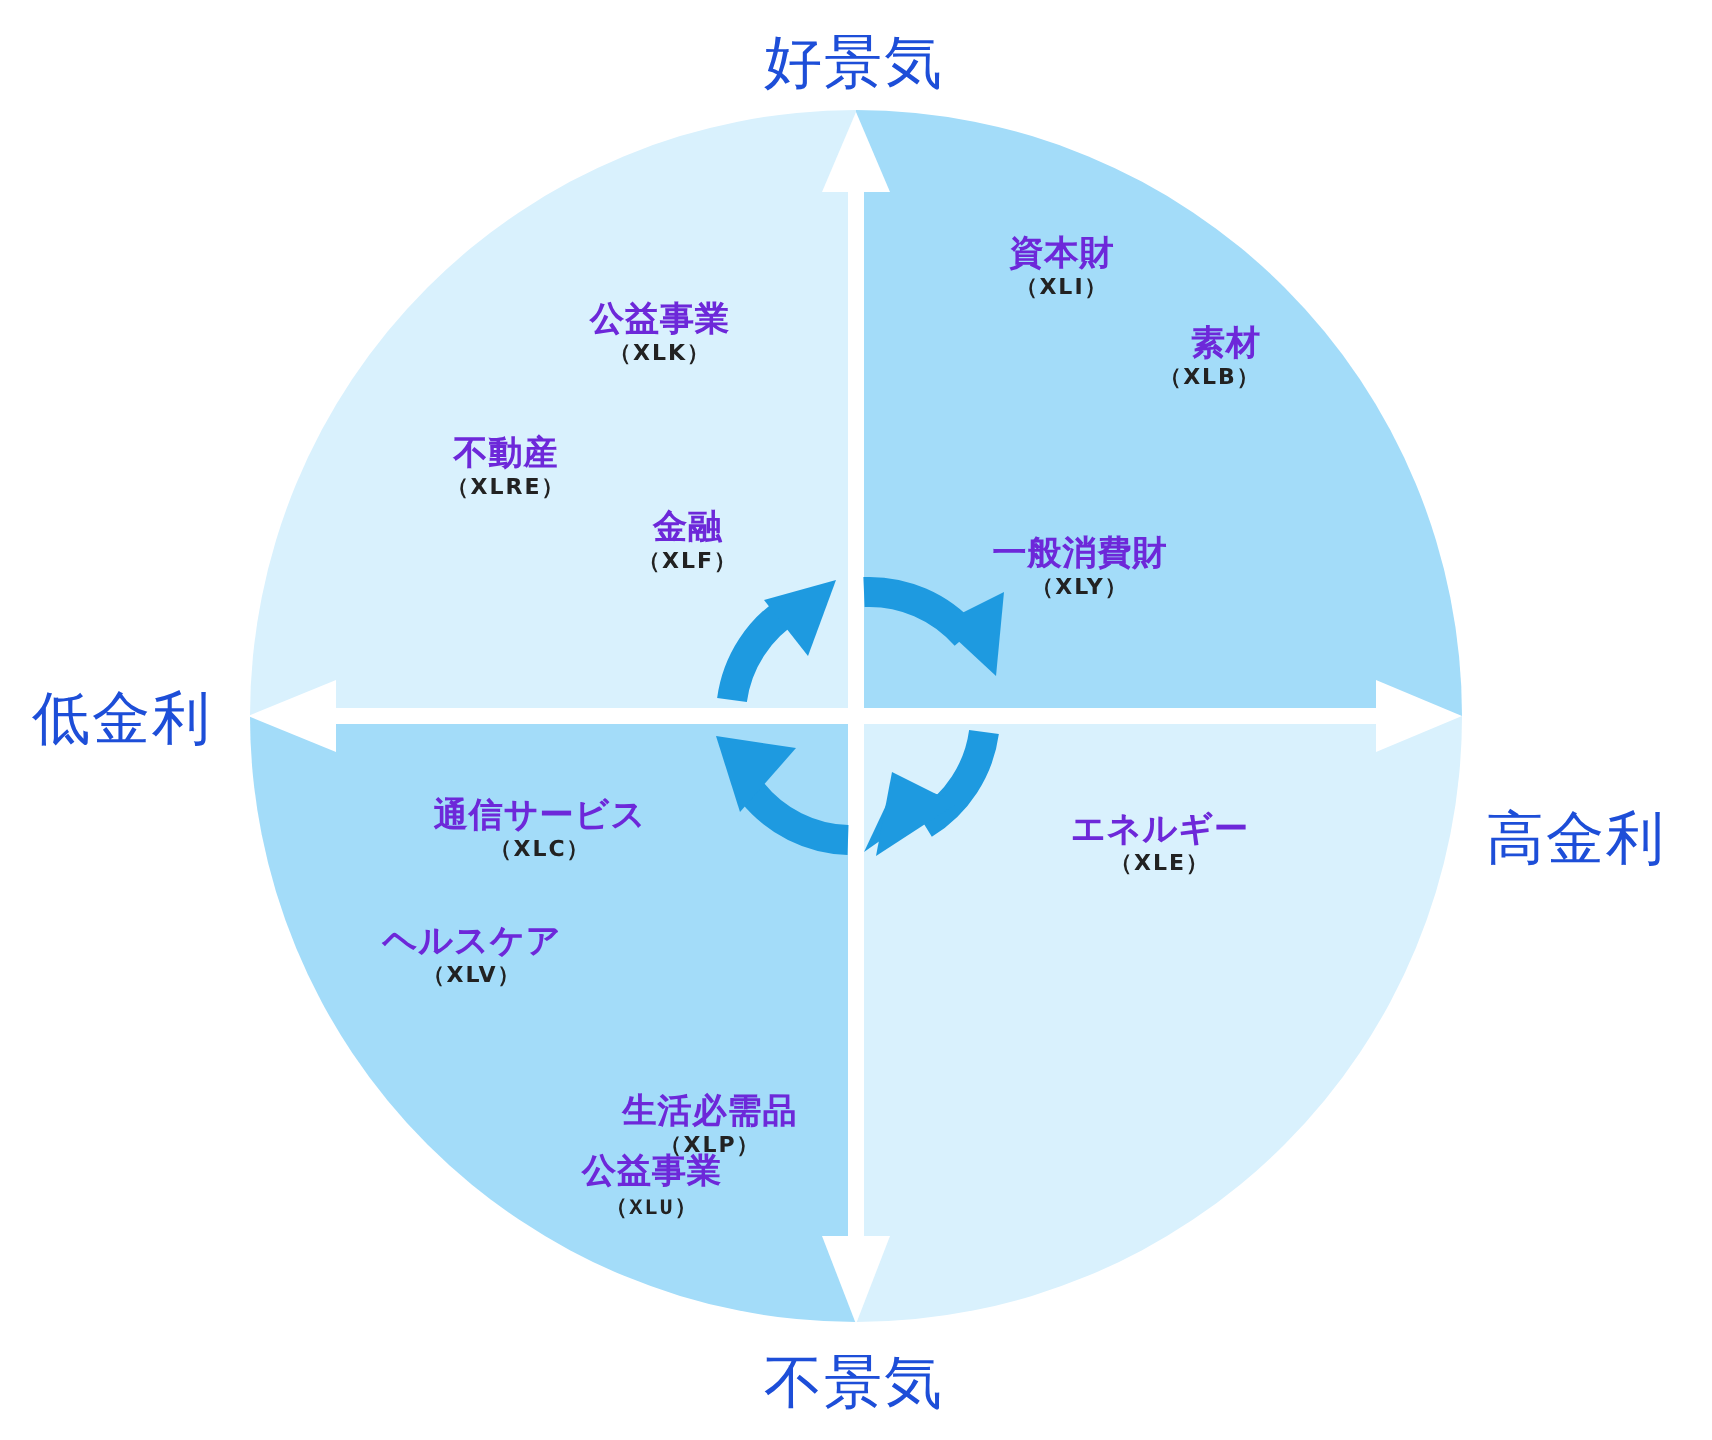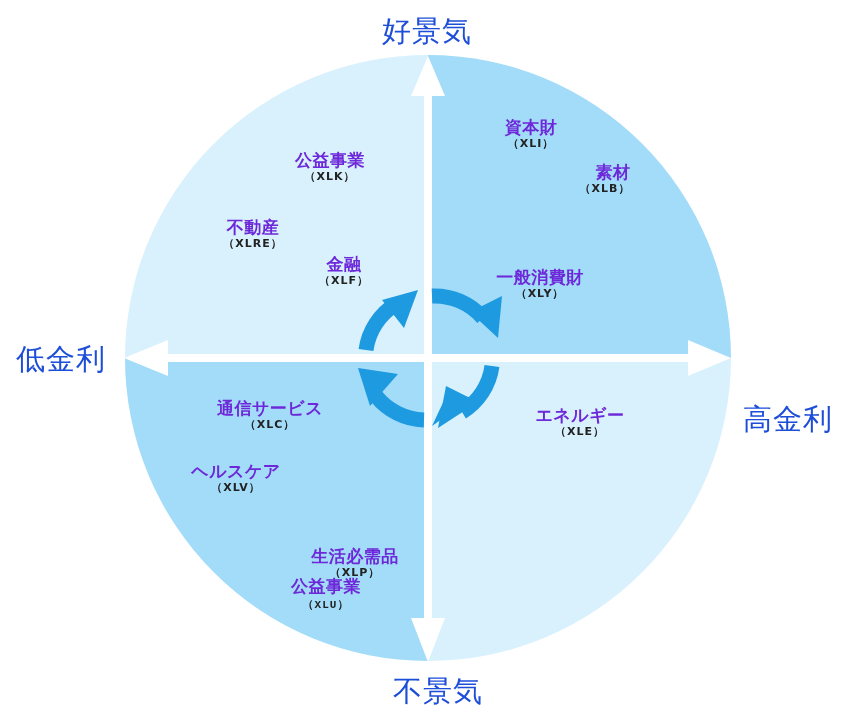--- a/index.html
+++ b/index.html
@@ -42,21 +42,21 @@
     <polygon points="472,398 432,426 448,392" fill="#1e9ae0" stroke="none"></polygon>
     <polygon points="446,386 478,402 438,428" fill="#1e9ae0" stroke="none"></polygon>
     <path d="M 424 420 A 64 64 0 0 1 376 396"></path>
     <polygon points="358,368 398,374 370,406" fill="#1e9ae0" stroke="none"></polygon>
     <path d="M 366 350 A 64 64 0 0 1 396 304"></path>
     <polygon points="418,290 404,328 382,300" fill="#1e9ae0" stroke="none"></polygon>
   </g>
 </svg>
 
 <div class="axis-label" style="left:382px; top:12px;">好景気</div>
-<div class="axis-label" style="left:382px; top:672px;margin-left:11px;">不景気</div>
+<div class="axis-label" style="left:382px; top:672px;">不景気</div>
 <div class="axis-label" style="left:16px; top:340px;">低金利</div>
 <div class="axis-label" style="left:743px; top:356px;margin-top:44px;">高金利</div>
 
 <div class="sector" style="left:330px; top:150px;">
   <div class="name">公益事業</div>
   <div class="ticker">（XLK）</div>
 </div>
 <div class="sector" style="left:216px; top:217px;margin-left:37px;">
   <div class="name">不動産</div>
   <div class="ticker">（XLRE）</div>

